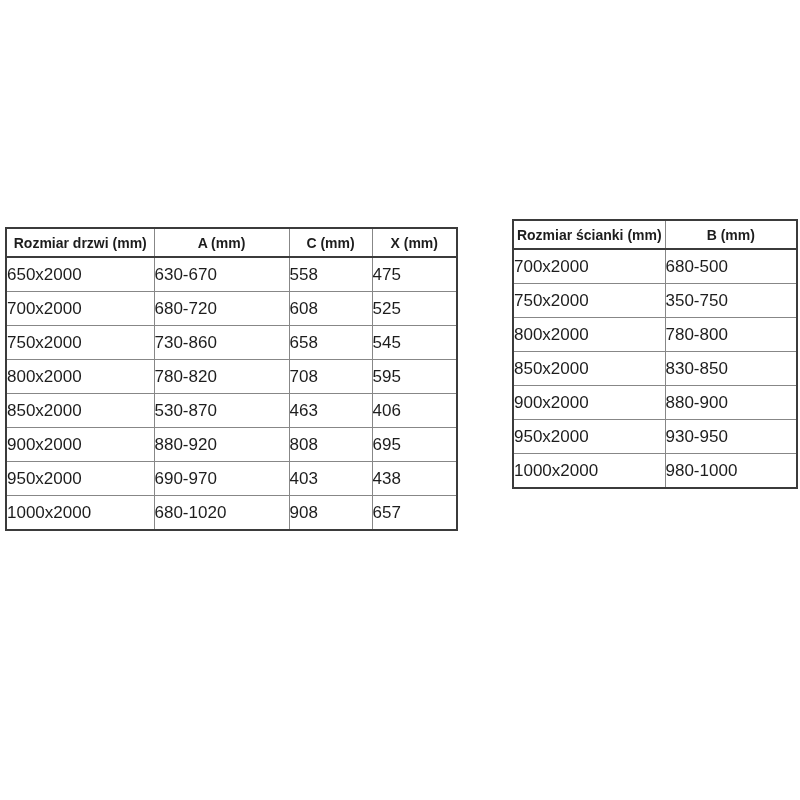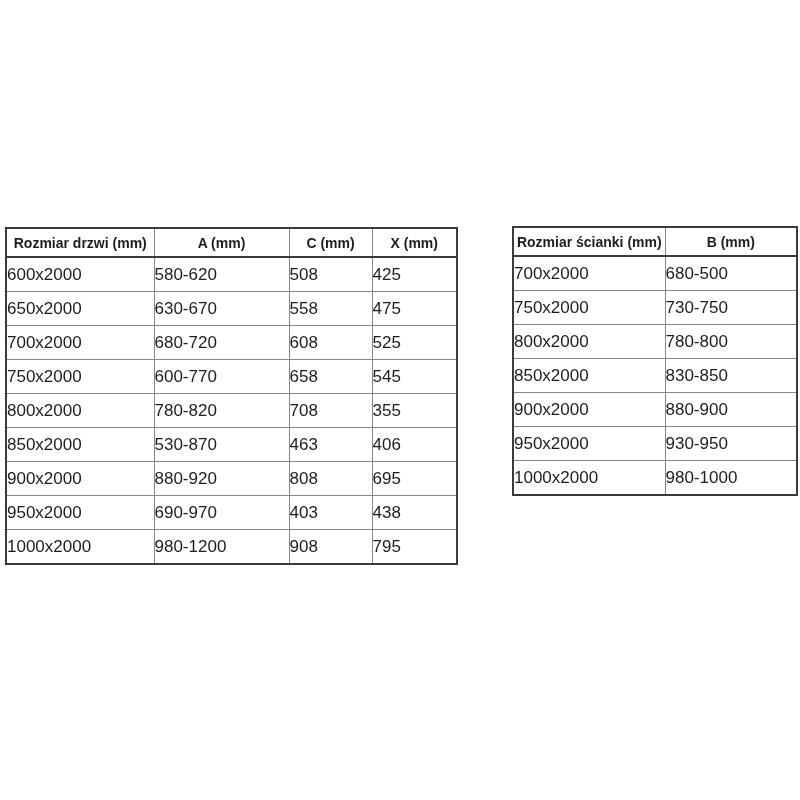--- a/index.html
+++ b/index.html
@@ -45,21 +45,21 @@
     font-weight: normal;
     height: 33px;
   }
   #doors-table {
     left: 5px;
     top: 227px;
     width: 451px;
   }
   #walls-table {
     left: 512px;
-    top: 226px;
+    top: 219px;
     width: 284px;
   }
 </style>
 </head>
 <body>
 
 <div class="stage">
 
   <table id="doors-table" class="spec-table">
     <colgroup>
@@ -71,48 +71,42 @@
     <thead>
       <tr>
           <th>Rozmiar drzwi (mm)</th>
           <th>A (mm)</th>
           <th>C (mm)</th>
           <th>X (mm)</th>
         </tr>
     </thead>
     <tbody>
         <tr>
-          <td>600x2000</td>
-          <td>580-620</td>
-          <td>508</td>
-          <td>425</td>
-        </tr>
-        <tr>
           <td>650x2000</td>
           <td>630-670</td>
           <td>558</td>
           <td>475</td>
         </tr>
         <tr>
           <td>700x2000</td>
           <td>680-720</td>
           <td>608</td>
           <td>525</td>
         </tr>
         <tr>
           <td>750x2000</td>
-          <td>600-770</td>
+          <td>730-860</td>
           <td>658</td>
           <td>545</td>
         </tr>
         <tr>
           <td>800x2000</td>
           <td>780-820</td>
           <td>708</td>
-          <td>355</td>
+          <td>595</td>
         </tr>
         <tr>
           <td>850x2000</td>
           <td>530-870</td>
           <td>463</td>
           <td>406</td>
         </tr>
         <tr>
           <td>900x2000</td>
           <td>880-920</td>
@@ -120,23 +114,23 @@
           <td>695</td>
         </tr>
         <tr>
           <td>950x2000</td>
           <td>690-970</td>
           <td>403</td>
           <td>438</td>
         </tr>
         <tr>
           <td>1000x2000</td>
-          <td>980-1200</td>
+          <td>680-1020</td>
           <td>908</td>
-          <td>795</td>
+          <td>657</td>
         </tr>
       </tbody>
   </table>
 
   <table id="walls-table" class="spec-table">
     <colgroup>
       <col style="width:152px">
       <col style="width:132px">
     </colgroup>
     <thead>
@@ -145,21 +139,21 @@
           <th>B (mm)</th>
         </tr>
     </thead>
     <tbody>
         <tr>
           <td>700x2000</td>
           <td>680-500</td>
         </tr>
         <tr>
           <td>750x2000</td>
-          <td>730-750</td>
+          <td>350-750</td>
         </tr>
         <tr>
           <td>800x2000</td>
           <td>780-800</td>
         </tr>
         <tr>
           <td>850x2000</td>
           <td>830-850</td>
         </tr>
         <tr>

